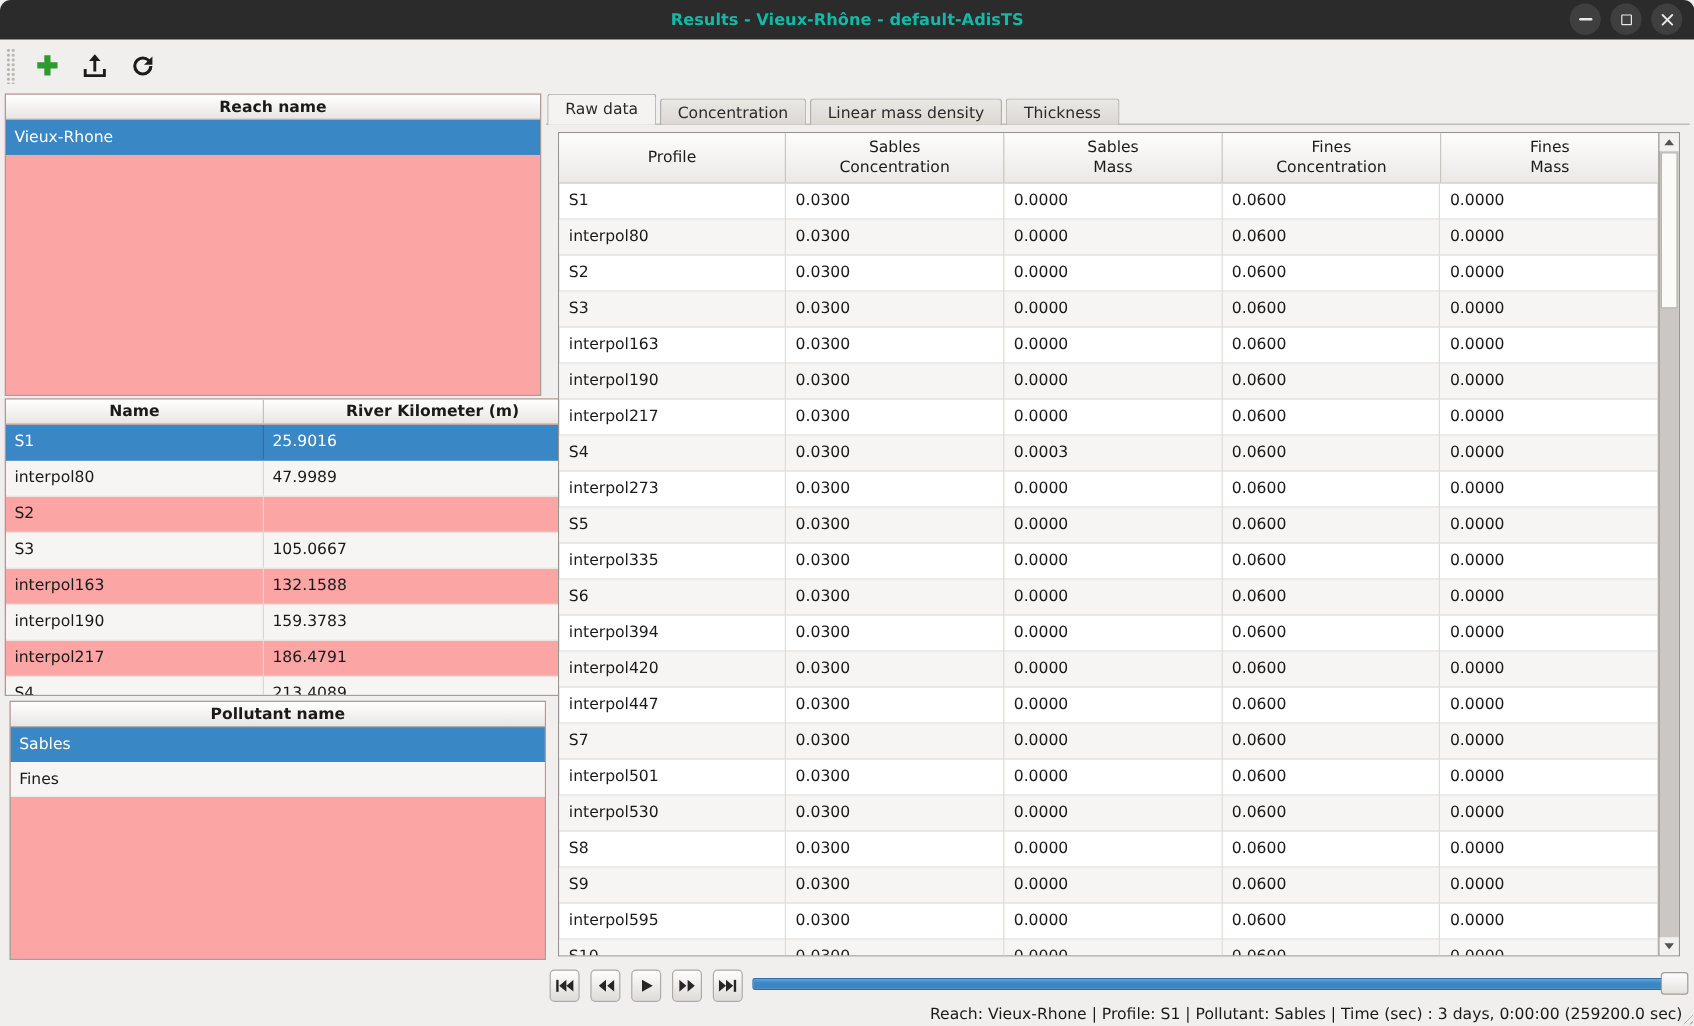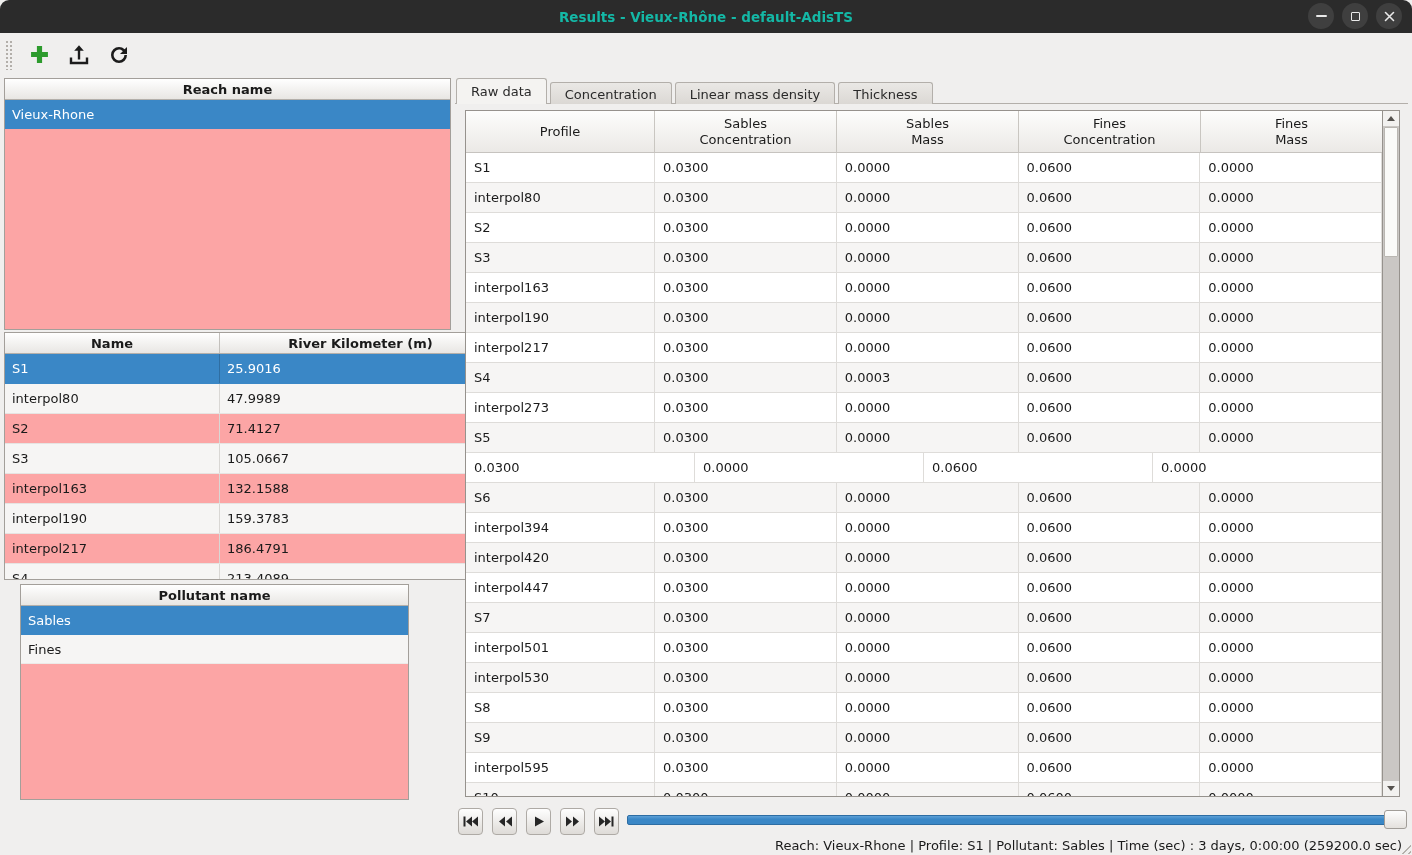--- a/index.html
+++ b/index.html
@@ -27,21 +27,21 @@
     display:flex; align-items:center; padding-left:5px; gap:8px; }
   .tgrip { width:8px; height:30px; margin-right:2px;
     background-image:radial-gradient(circle,#b3afaa 1px,transparent 1.3px);
     background-size:4px 4px; }
   .tbtn { width:32px; height:32px; display:flex; align-items:center; justify-content:center; cursor:pointer; }
 
   
   .panel { position:absolute; background:#fca5a5; border:1px solid #a39f9a; }
   #reach-table     { left:4px; top:78px;  width:447px; height:252px; }
   #profile-table   { left:4px; top:332px; width:513px; height:248px; }
-  #pollutant-table { left:20px; top:584px; width:389px; height:216px; }
+  #pollutant-table { left:8px; top:584px; width:447px; height:216px; }
 
   .thead { height:21px; background:linear-gradient(#ffffff,#e8e6e3);
     border-bottom:1px solid #b3afaa; display:flex; align-items:center;
     justify-content:center; font-weight:bold; }
   .thead-cols { display:flex; align-items:stretch; }
   .thead-cols .hc1 { width:215px; border-right:1px solid #c3c0bc; display:flex; align-items:center; justify-content:center; }
   .thead-cols .hc2 { flex:1; display:flex; align-items:center; justify-content:center; }
   #profile-table .thead-cols { margin-right:15px; }
 
   .lrow { height:29px; display:flex; align-items:center; padding-left:7px;
@@ -174,21 +174,20 @@
       <div class="prow sel">
         <div class="c1">S1</div>
         <div class="c2">25.9016</div>
       </div>
       <div class="prow alt">
         <div class="c1">interpol80</div>
         <div class="c2">47.9989</div>
       </div>
       <div class="prow">
         <div class="c1">S2</div>
-        <div class="c2">71.4127</div>
       </div>
       <div class="prow alt">
         <div class="c1">S3</div>
         <div class="c2">105.0667</div>
       </div>
       <div class="prow">
         <div class="c1">interpol163</div>
         <div class="c2">132.1588</div>
       </div>
       <div class="prow alt">
@@ -318,20 +317,21 @@
         <div class="tcell">0.0000</div>
       </div>
       <div class="trow alt">
         <div class="tcell c0">S5</div>
         <div class="tcell">0.0300</div>
         <div class="tcell">0.0000</div>
         <div class="tcell">0.0600</div>
         <div class="tcell">0.0000</div>
       </div>
       <div class="trow">
+        <div class="tcell c0">interpol335</div>
         <div class="tcell">0.0300</div>
         <div class="tcell">0.0000</div>
         <div class="tcell">0.0600</div>
         <div class="tcell">0.0000</div>
       </div>
       <div class="trow alt">
         <div class="tcell c0">S6</div>
         <div class="tcell">0.0300</div>
         <div class="tcell">0.0000</div>
         <div class="tcell">0.0600</div>

